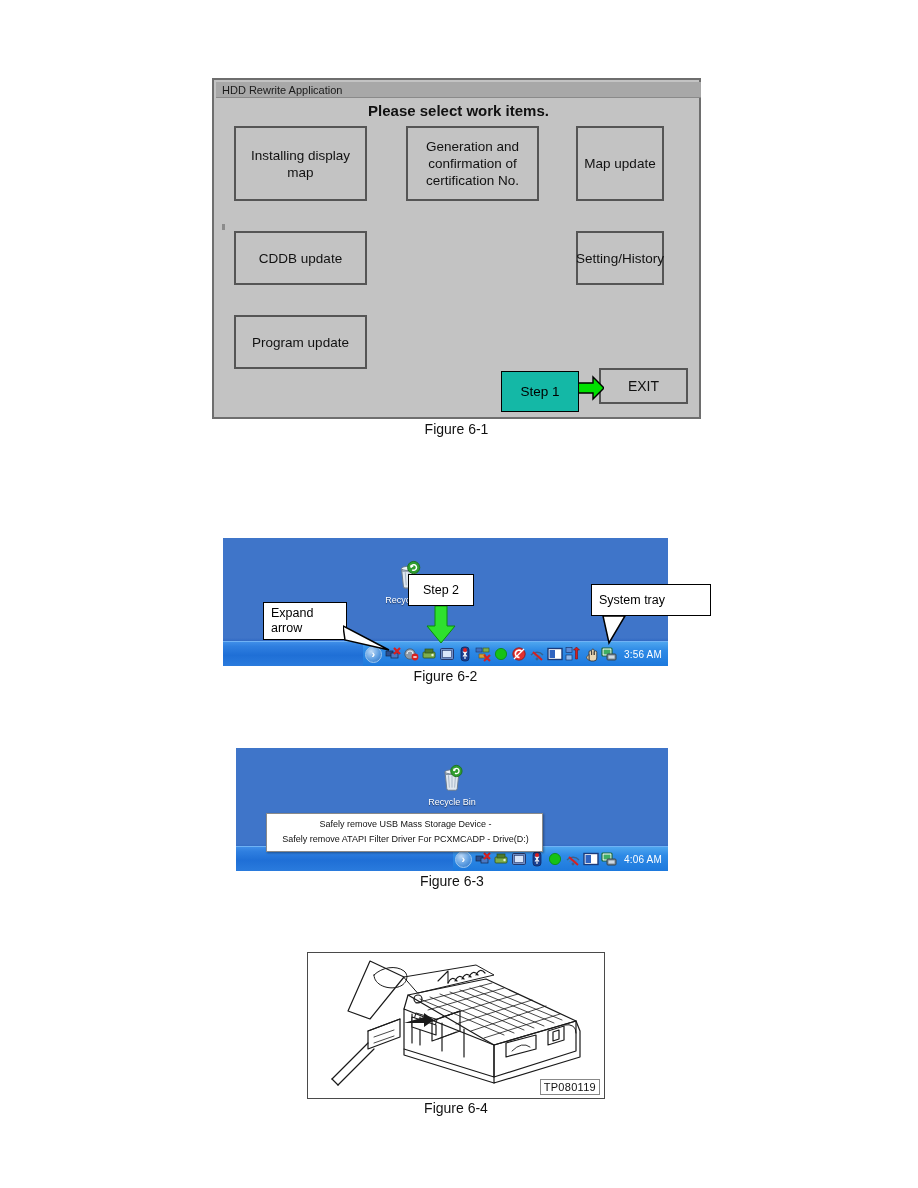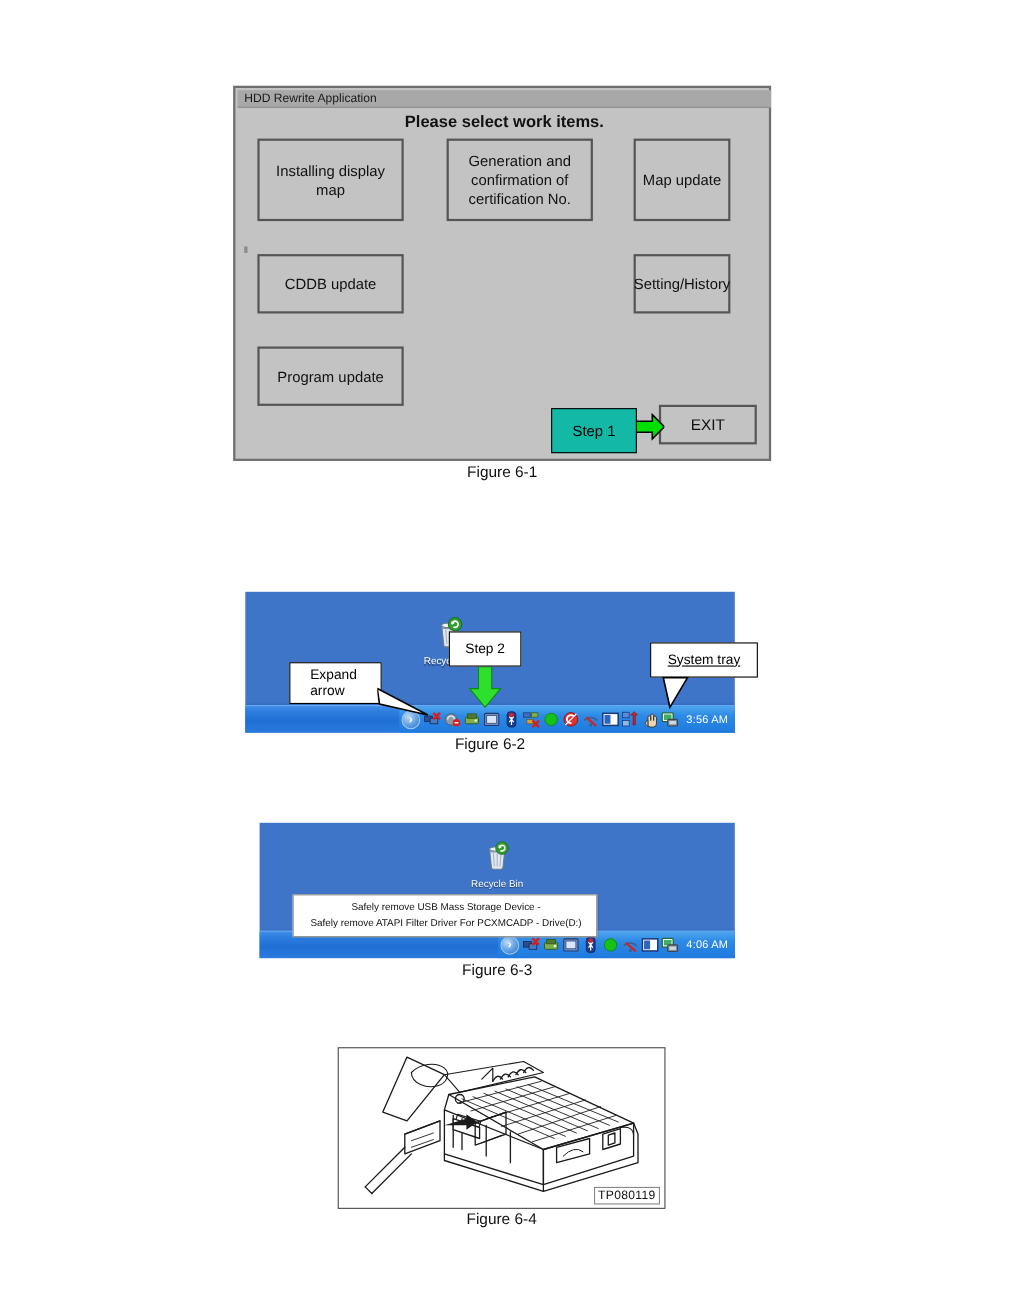--- a/index.html
+++ b/index.html
@@ -435,35 +435,35 @@
         <rect x="2.5" y="3.5" width="7" height="5" fill="#3fae63"></rect>
         <rect x="6" y="8" width="9" height="6" rx="1" fill="#7d8b99" stroke="#3b464f" stroke-width="1"></rect>
         <rect x="7.5" y="9.5" width="6" height="3" fill="#cfd9e2"></rect>
       </svg>
 
       <div class="tray-clock">3:56 AM</div>
     </div>
   </div>
 
   <div class="callout" style="left:40px; top:64px; width:84px; height:38px;">
-    <span style="white-space:pre-line;margin-left:11px;">Expand
+    <span style="white-space:pre-line;">Expand
 arrow</span>
   </div>
   <svg class="callout-tail" style="left:120px; top:86px; width:48px; height:28px;" viewBox="0 0 48 28">
     <polygon points="0,2 46,26 2,16" fill="#ffffff" stroke="#000000" stroke-width="1.5"></polygon>
   </svg>
 
   <div class="callout" style="left:185px; top:36px; width:66px; height:32px; justify-content:center;">
     <span>Step 2</span>
   </div>
   <svg style="position:absolute; left:203px; top:68px; width:30px; height:38px; z-index:4;" viewBox="0 0 30 38">
     <polygon points="9,0 21,0 21,20 29,20 15,37 1,20 9,20" fill="#2ee02e" stroke="#0b8c0b" stroke-width="1"></polygon>
   </svg>
 
-  <div class="callout" style="left:368px; top:46px; width:98px; height:32px; justify-content:center;text-decoration:underline;">
+  <div class="callout" style="left:368px; top:46px; width:120px; height:32px; ">
     <span>System tray</span>
   </div>
   <svg class="callout-tail" style="left:378px; top:77px; width:34px; height:30px;" viewBox="0 0 34 30">
     <polygon points="2,1 24,1 8,28" fill="#ffffff" stroke="#000000" stroke-width="1.5"></polygon>
   </svg>
 </div>
 <div id="fig2-caption">Figure 6-2</div>
 
 <div id="fig3-wrap">
   <div class="desktop-bg"></div>

